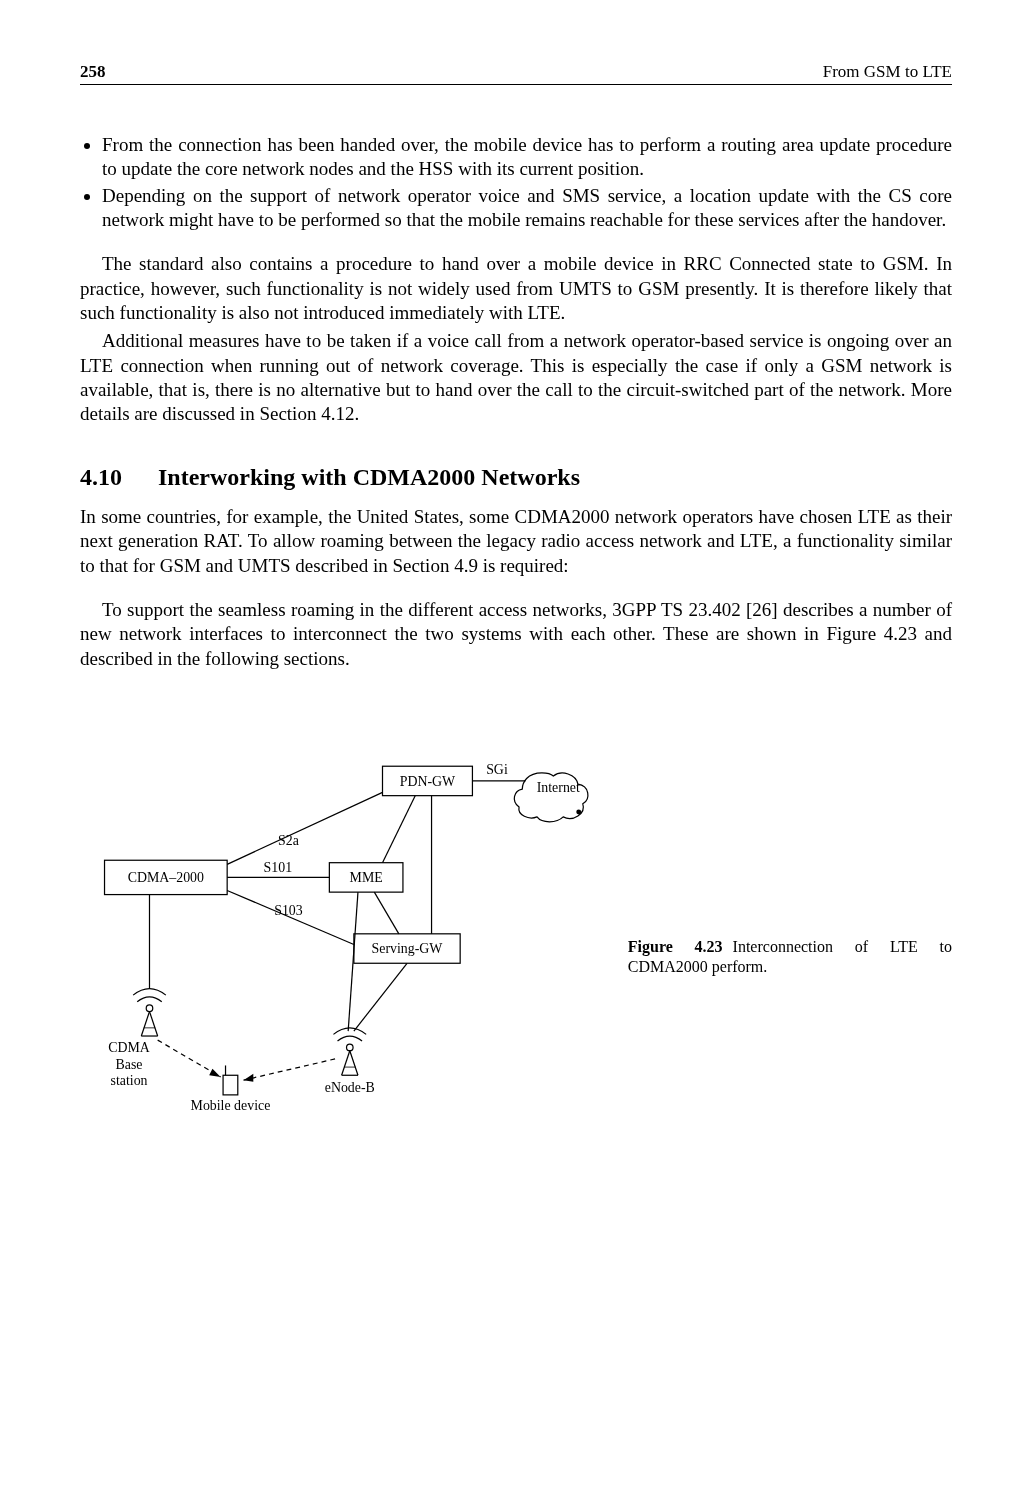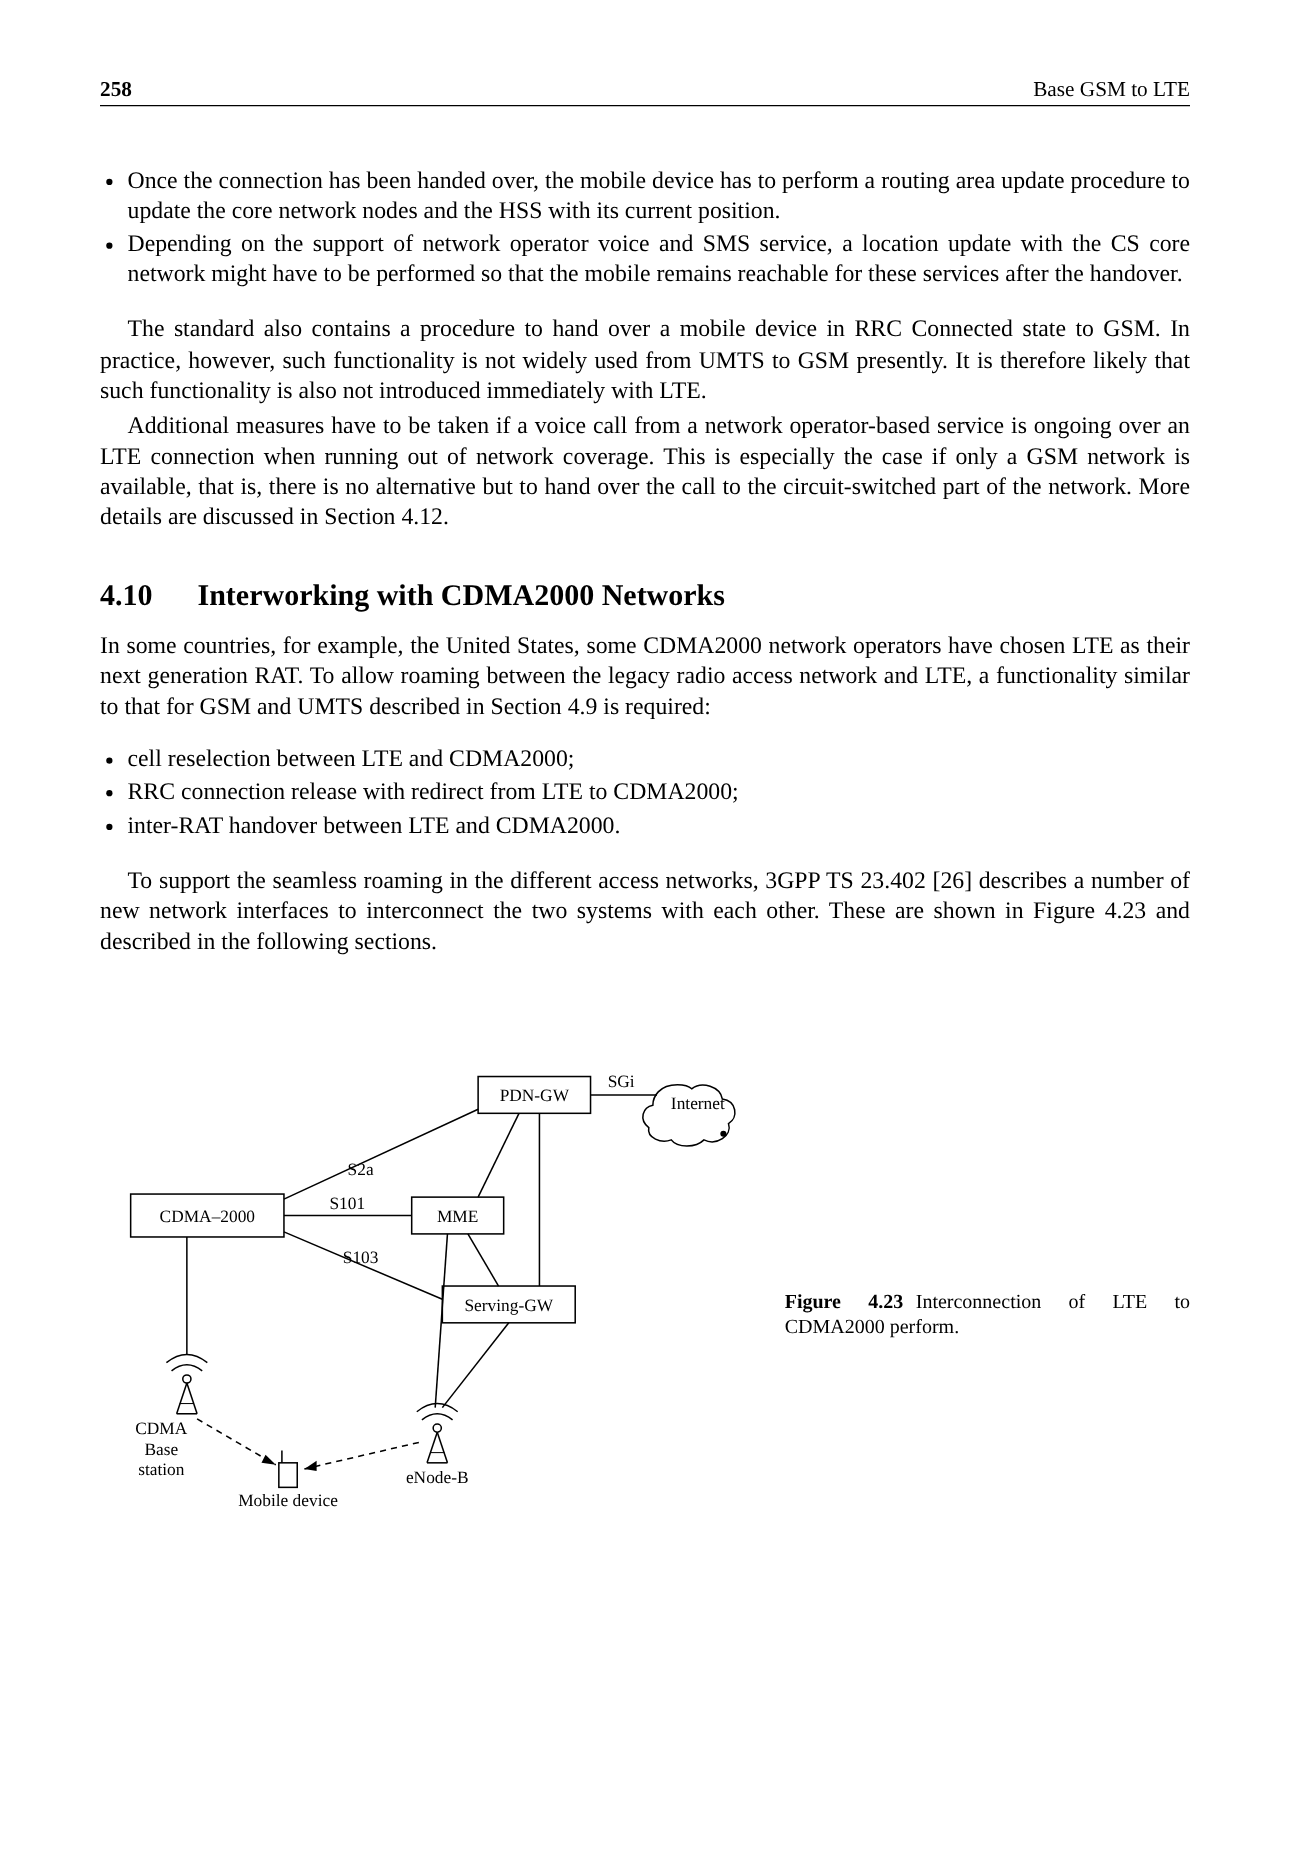--- a/index.html
+++ b/index.html
@@ -69,44 +69,39 @@
     font-size: 17px;
   }
 </style>
 </head>
 <body>
 
 <div class="page">
 
   <div class="header-row">
     <span class="pg">258</span>
-    <span>Base GSM to LTE</span>
+    <span>From GSM to LTE</span>
   </div>
 
   <div class="body-text">
 
     <ul class="bullets">
-      <li>Once the connection has been handed over, the mobile device has to perform a routing area update procedure to update the core network nodes and the HSS with its current position.</li>
+      <li>From the connection has been handed over, the mobile device has to perform a routing area update procedure to update the core network nodes and the HSS with its current position.</li>
       <li>Depending on the support of network operator voice and SMS service, a location update with the CS core network might have to be performed so that the mobile remains reachable for these services after the handover.</li>
     </ul>
 
     <p class="para first">The standard also contains a procedure to hand over a mobile device in RRC Connected state to GSM. In practice, however, such functionality is not widely used from UMTS to GSM presently. It is therefore likely that such functionality is also not introduced immediately with LTE.</p>
     <p class="para">Additional measures have to be taken if a voice call from a network operator-based service is ongoing over an LTE connection when running out of network coverage. This is especially the case if only a GSM network is available, that is, there is no alternative but to hand over the call to the circuit-switched part of the network. More details are discussed in Section 4.12.</p>
 
     <h2 class="section">
       <span class="num">4.10</span><span>Interworking with CDMA2000 Networks</span>
     </h2>
 
     <p class="para" style="text-indent:0">In some countries, for example, the United States, some CDMA2000 network operators have chosen LTE as their next generation RAT. To allow roaming between the legacy radio access network and LTE, a functionality similar to that for GSM and UMTS described in Section 4.9 is required:</p>
 
-    <ul class="bullets" style="margin-top:18px">
-      <li>cell reselection between LTE and CDMA2000;</li>
-      <li>RRC connection release with redirect from LTE to CDMA2000;</li>
-      <li>inter-RAT handover between LTE and CDMA2000.</li>
-    </ul>
 
     <p class="para first">To support the seamless roaming in the different access networks, 3GPP TS 23.402 [26] describes a number of new network interfaces to interconnect the two systems with each other. These are shown in Figure 4.23 and described in the following sections.</p>
 
     <div class="figure-wrap">
       <svg class="diagram" width="670" height="470" viewBox="0 0 670 470">
 
         <rect x="370" y="20" width="110" height="36" fill="none" stroke="#000" stroke-width="1.5"></rect>
         <text x="425" y="44" text-anchor="middle">PDN-GW</text>
 
         <path d="M 565 28 c -18 0 -24 12 -24 20 c -10 2 -14 14 -4 22 c -2 10 12 16 22 12 c 6 8 24 8 32 0 c 12 6 28 -4 24 -16 c 10 -6 8 -22 -6 -24 c -2 -12 -20 -18 -30 -10 c -4 -4 -10 -4 -14 -4 z" fill="none" stroke="#000" stroke-width="1.5"></path>

